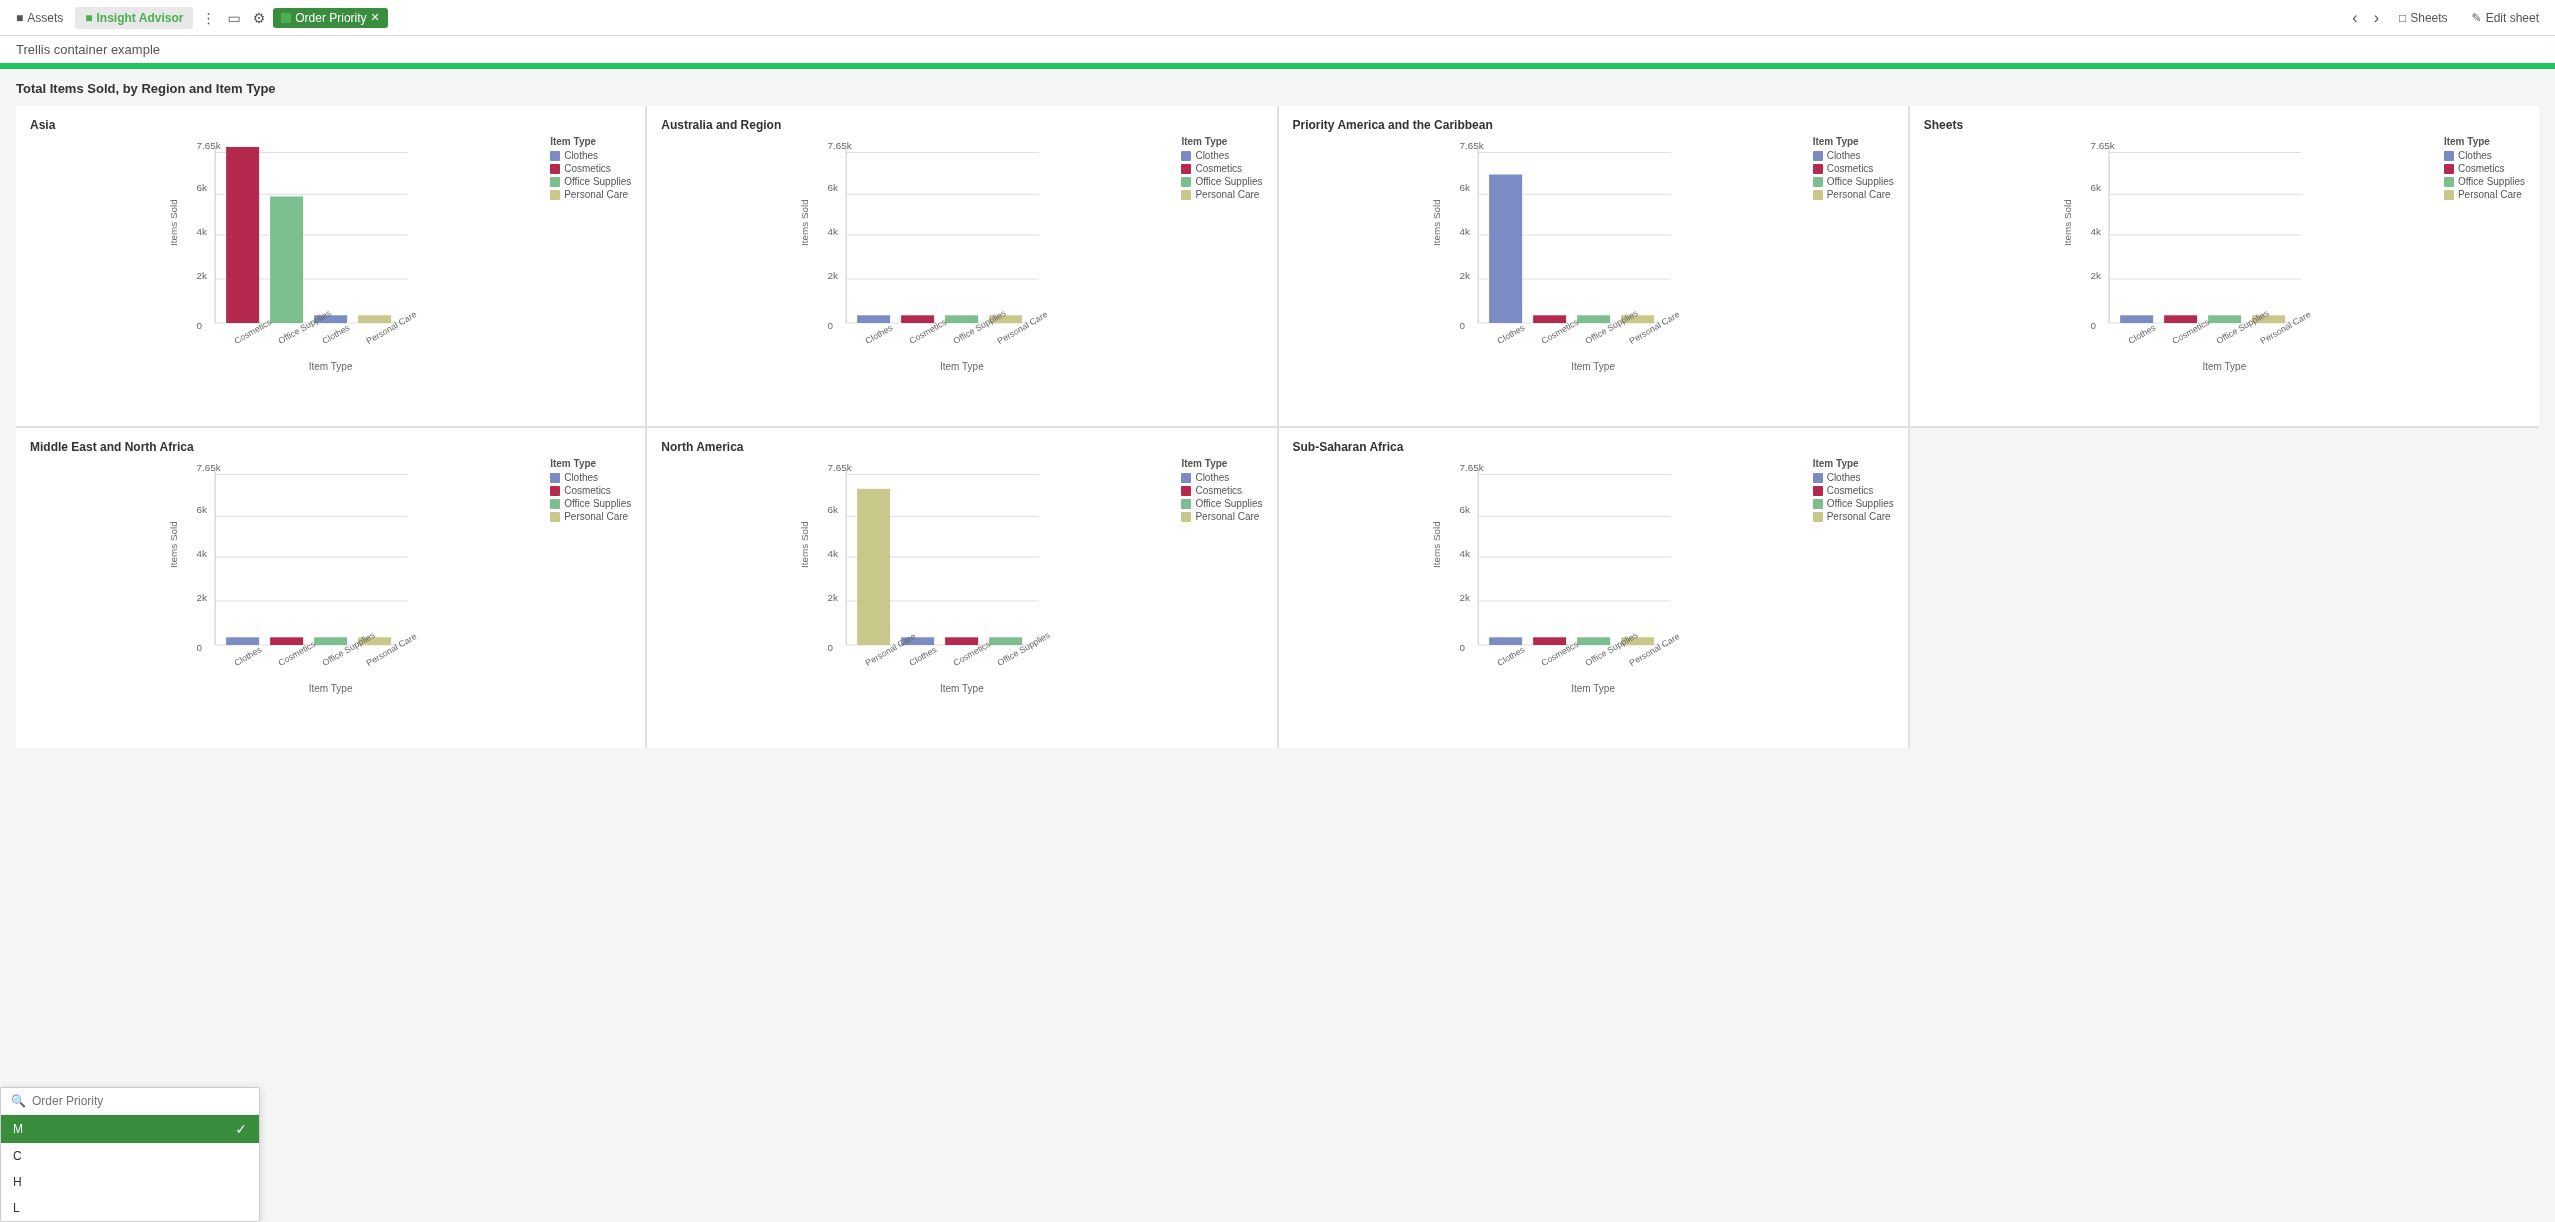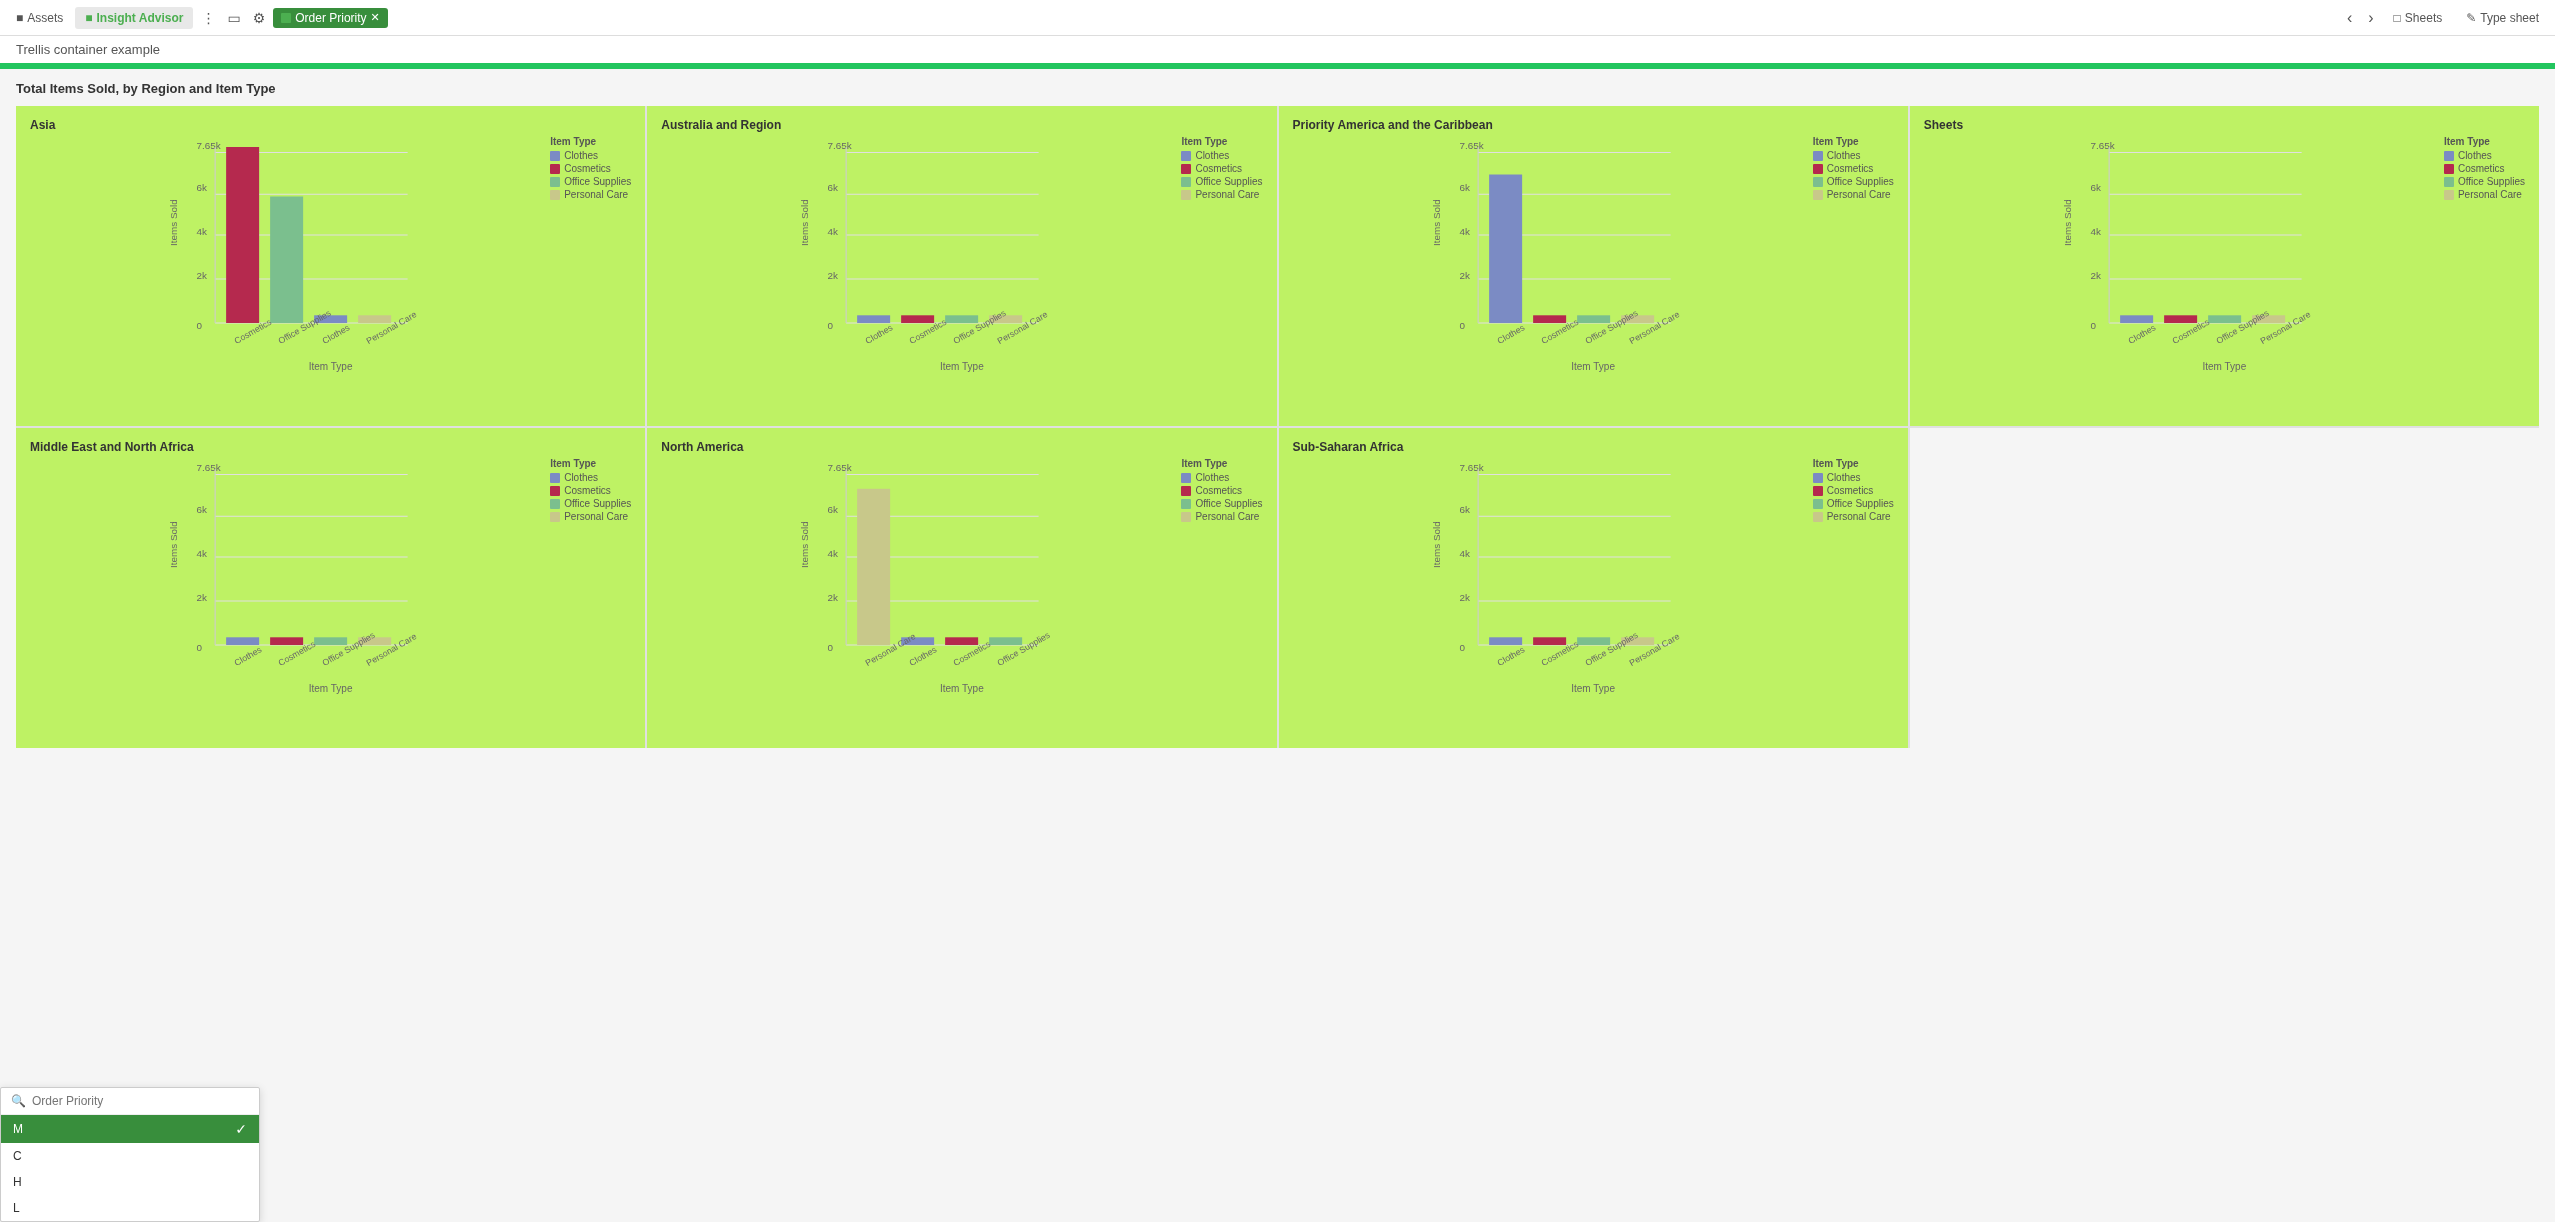--- a/index.html
+++ b/index.html
@@ -44,21 +44,21 @@
     
     .main-content { padding: 12px 16px; background: #f5f5f5; height: calc(100vh - 36px - 32px); overflow-y: auto; }
     .chart-title { font-size: 13px; font-weight: 600; color: #333; margin-bottom: 10px; }
 
     
     .trellis-grid {
       display: grid; grid-template-columns: repeat(4, 1fr); gap: 2px;
       background: #e0e0e0;
     }
     .chart-cell {
-      background: #bef264; padding: 12px 14px 8px 14px; position: relative;
+      background: #ffffff; padding: 12px 14px 8px 14px; position: relative;
       min-height: 320px;
     }
     .region-title { font-size: 12px; font-weight: 600; color: #333; margin-bottom: 4px; }
 
     .legend { position: absolute; right: 0; top: 0; font-size: 10px; color: #555; }
     .legend-item { display: flex; align-items: center; gap: 4px; margin-bottom: 2px; }
     .legend-dot { width: 10px; height: 10px; border-radius: 1px; flex-shrink: 0; }
 
     
     .bottom-panel {
@@ -103,21 +103,21 @@
   </div>
   <div class="topbar-right">
     <button class="nav-arrow">‹</button>
     <button class="nav-arrow">›</button>
     <button class="sheets-btn">
       <span>□</span>
       <span>Sheets</span>
     </button>
     <button class="edit-btn">
       <span>✎</span>
-      <span>Type sheet</span>
+      <span>Edit sheet</span>
     </button>
   </div>
 </div>
 
 <div class="page-title-bar">
   <span>Trellis container example</span>
 </div>
 
 <div class="main-content">
   <div class="chart-title">Total Items Sold, by Region and Item Type</div>

